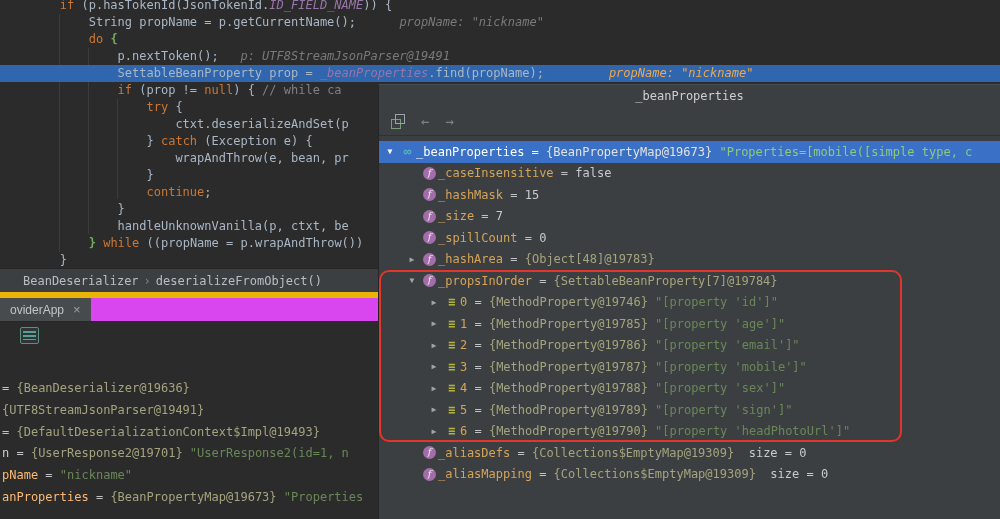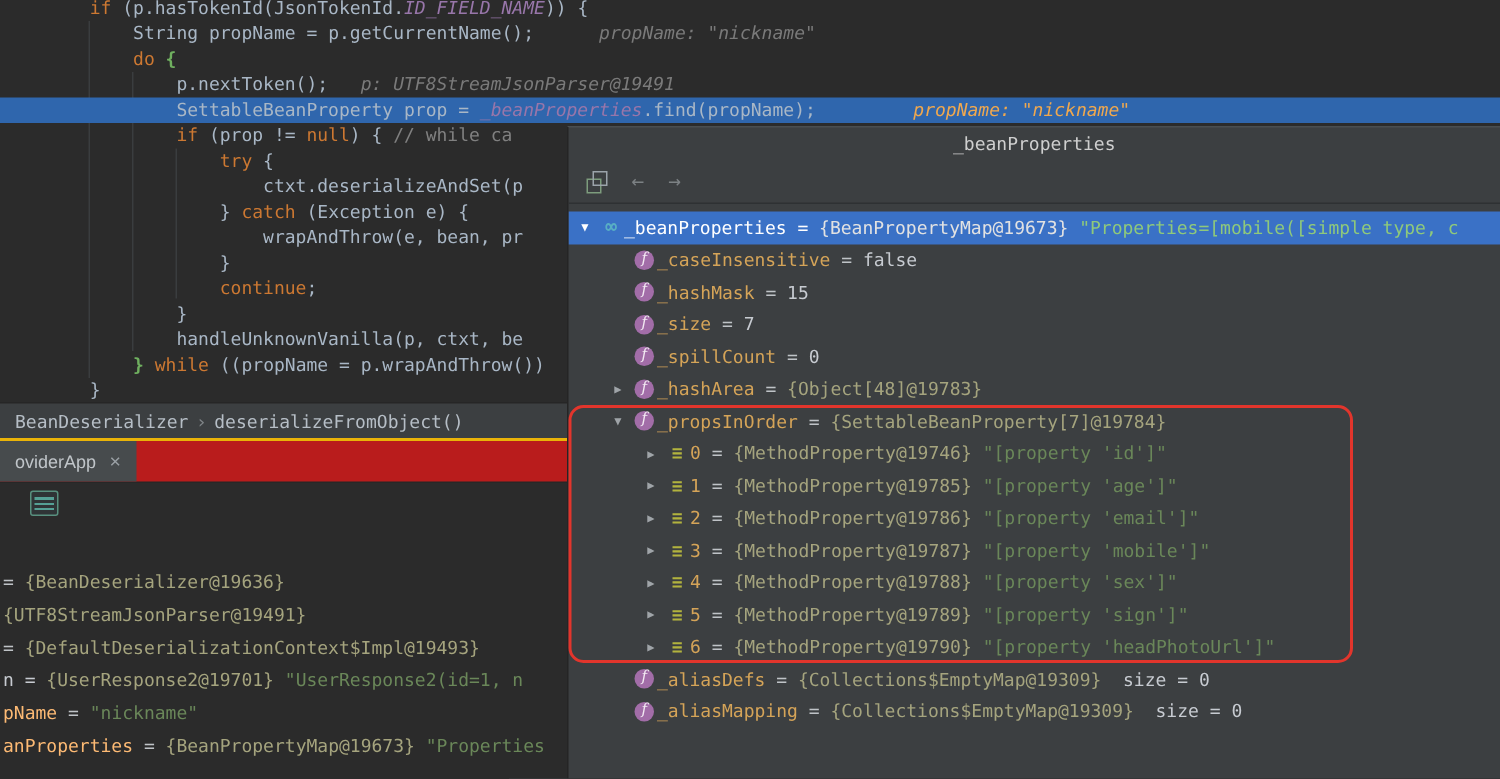--- a/index.html
+++ b/index.html
@@ -16,25 +16,25 @@
   .c-def{color:#A9B7C6}
   .c-kw{color:#CC7832}
   .c-fld{color:#9876AA;font-style:italic}
   .c-cmt{color:#808080}
   .c-und{color:#A9B7C6;}
   .c-match{color:#6FAF5F;font-weight:bold}
   .c-hint{color:#7A7A7A;font-style:italic}
   .c-hintO{color:#F0A84E;font-style:italic}
   
   .crumbs{position:absolute;left:0;top:268px;width:378px;height:24px;line-height:24px;
-    background:#3C3F41;border-top:1px solid #262626;padding-left:10px;box-sizing:border-box;white-space:pre}
+    background:#3C3F41;border-top:1px solid #262626;padding-left:23px;box-sizing:border-box;white-space:pre}
   .crumb{color:#B6BEC6}
   .crumb-sep{color:#7F8487;padding:0 5px}
-  .tabstrip{position:absolute;left:0;top:292px;width:378px;height:30px;background:#b91c1c;
-    border-top:2px solid #eab308;border-bottom:1px solid #272727;box-sizing:border-box;display:flex;align-items:stretch}
+  .tabstrip{position:absolute;left:0;top:292px;width:378px;height:30px;background:#d946ef;
+    border-top:6px solid #eab308;border-bottom:1px solid #272727;box-sizing:border-box;display:flex;align-items:stretch}
   .tab{background:#474B4D;display:flex;align-items:center;gap:9px;padding:0 10px;
     font-family:"Liberation Sans",sans-serif;font-size:12px;color:#C0C5C9}
   .tab-close{color:#9AA0A5;font-size:13px;cursor:default}
   
   .p-ico{position:absolute;left:20px;top:327px;width:17px;height:15px;border:1px solid #58907F;border-radius:2px;background:#2F3436}
   .p-ico::before{content:"";position:absolute;left:2px;right:2px;top:3px;height:9px;
     background:repeating-linear-gradient(#55A095 0 2px,transparent 2px 4px)}
   
   .lvars{position:absolute;left:2px;top:378px;width:374px;overflow:hidden}
   .lrow{height:21.8px;line-height:21.8px;white-space:pre;overflow:hidden}

